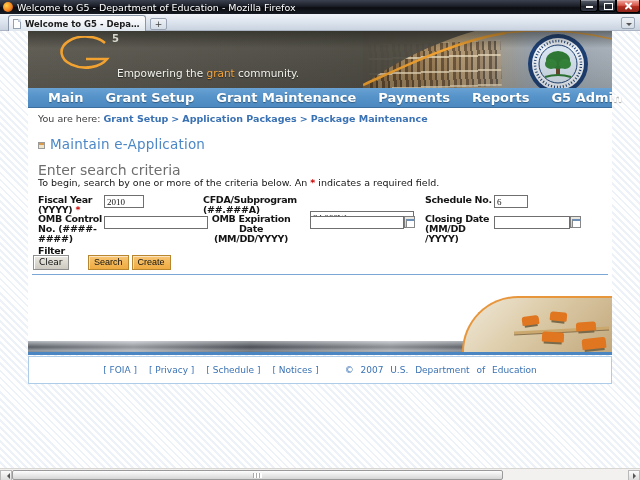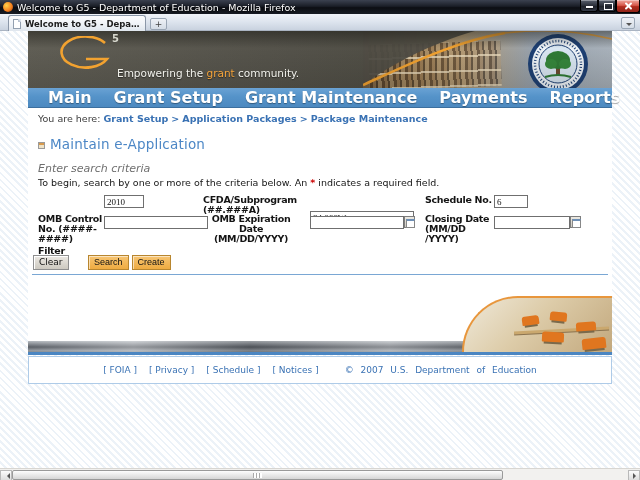--- a/index.html
+++ b/index.html
@@ -62,34 +62,34 @@
     background:
       repeating-linear-gradient(0deg, rgba(235,220,190,.75) 0 2px, rgba(0,0,0,0) 2px 15px),
       repeating-linear-gradient(90deg, rgba(60,38,20,.55) 0 3px, rgba(150,110,70,.35) 3px 6px, rgba(35,22,12,.5) 6px 8px, rgba(185,155,115,.4) 8px 12px); }
   .swoosh { position:absolute; left:0; top:0; width:249px; height:57px; }
   .seal { position:absolute; left:164px; top:2px; width:62px; height:62px; }
 
   
   .navbar { position:absolute; left:28px; top:57px; width:584px; height:20px;
     background:linear-gradient(180deg,#6aa2d4 0%,#5593c9 45%,#4c89c0 100%);
     border-bottom:1px solid #3c6f9e; display:flex; align-items:center; gap:22px; padding-left:20px; }
-  .nav-item { font-size:16px; font-weight:bold; color:#ffffff; text-shadow:0 1px 1px rgba(0,0,0,.35); white-space:nowrap; cursor:pointer; }
+  .nav-item { font-size:13px; font-weight:bold; color:#ffffff; text-shadow:0 1px 1px rgba(0,0,0,.35); white-space:nowrap; cursor:pointer; }
 
   
   .main-white { position:absolute; left:28px; top:77px; width:584px; height:233px; background:#ffffff; }
 
   .breadcrumb { position:absolute; left:38px; top:82px; font-size:9.5px; color:#3c3c3c; white-space:nowrap; }
   .breadcrumb a { color:#3a72b4; font-weight:bold; text-decoration:none; }
   .bc-sep { color:#3a72b4; font-weight:bold; }
 
   .page-title-icon { position:absolute; left:38px; top:111px; width:7px; height:7px;
     border:1px solid #9a9a9a; background:linear-gradient(180deg,#d89b4e 0%,#d89b4e 50%,#efe3c8 50%,#efe3c8 100%); }
   .page-title { position:absolute; left:50px; top:105px; font-size:13.5px; color:#4c87c6; letter-spacing:.2px; }
 
-  .criteria-heading { position:absolute; left:38px; top:131px; font-size:11px; color:#6e6e6e;font-style:italic; }
+  .criteria-heading { position:absolute; left:38px; top:131px; font-size:14px; color:#6e6e6e; }
   .instruction { position:absolute; left:38px; top:146px; font-size:9.5px; color:#161616; }
   .req-star { color:#cc0000; font-weight:bold; }
 
   .lbl { position:absolute; font-size:9.5px; font-weight:bold; letter-spacing:-0.3px; color:#141414; line-height:10px; }
   .inp { position:absolute; height:13px; border:1px solid #6f6f6f; background:#fff;
     font-family:Liberation Serif, serif; font-size:9px; padding:0 2px; color:#111; }
   .cal-btn { position:absolute; width:11px; height:12px; border:1px solid #7d7d7d;
     background:linear-gradient(180deg,#ece9e2,#cdc9c0); }
   .cal-btn::after { content:""; position:absolute; left:1px; top:2px; width:7px; height:6px; background:#fff; border:1px solid #888; border-top:2px solid #6e8fb5; }
 
@@ -217,20 +217,21 @@
       <span class="bc-sep">&gt;</span>
       <a href="#">Package Maintenance</a>
     </div>
 
     <span class="page-title-icon"></span>
     <div class="page-title">Maintain e-Application</div>
 
     <div class="criteria-heading">Enter search criteria</div>
     <div class="instruction"><span>To begin, search by one or more of the criteria below. An </span><span class="req-star">*</span><span> indicates a required field.</span></div>
 
+    <div class="lbl" style="left:38px; top:164px; width:66px;"><span>Fiscal Year (YYYY)</span> <span class="req-star">*</span></div>
     <input class="inp" style="left: 104px; top: 164px; width: 40px;" value="2010">
 
     <div class="lbl" style="left:203px; top:164px; width:96px;">CFDA/Subprogram (##.###A)</div>
     <input class="inp" style="left: 310px; top: 164px; width: 104px; margin-top: 16px;" value="84.066W">
 
     <div class="lbl" style="left:425px; top:164px; width:68px;">Schedule No.</div>
     <input class="inp" style="left: 494px; top: 164px; width: 34px;" value="6">
 
     <div class="lbl" style="left:38px; top:183px; width:70px;">OMB Control No. (####-####)</div>
     <input class="inp" style="left: 104px; top: 185px; width: 104px;" value="">

